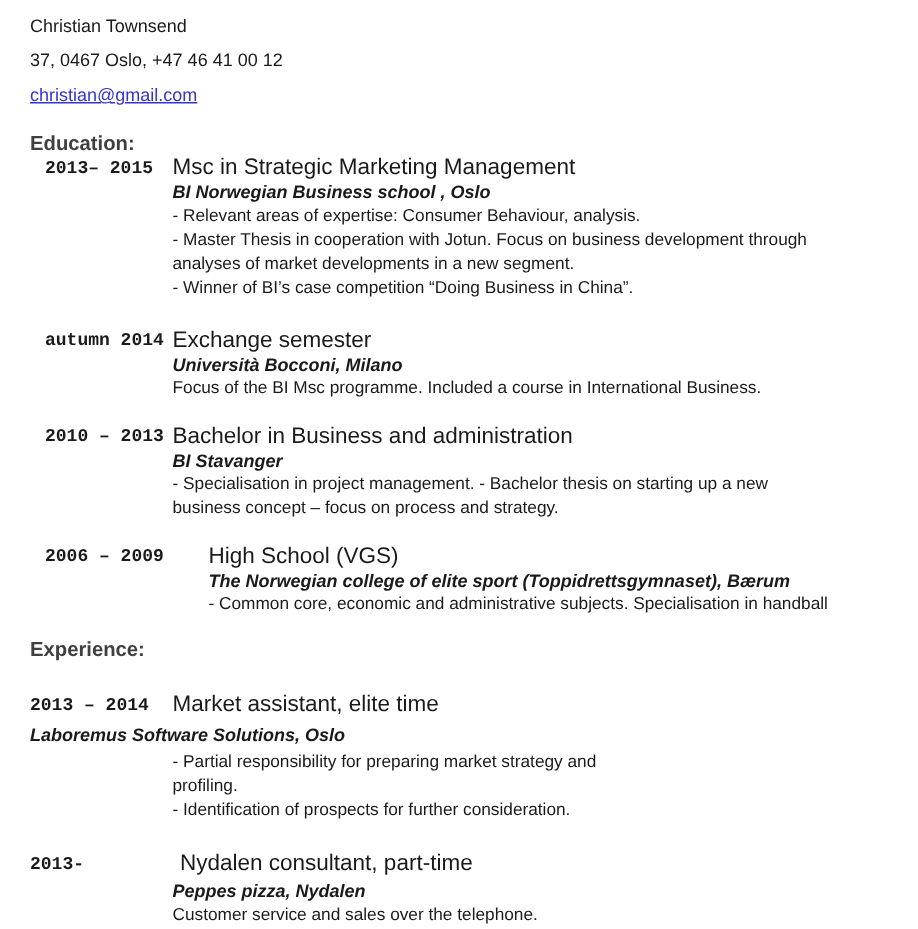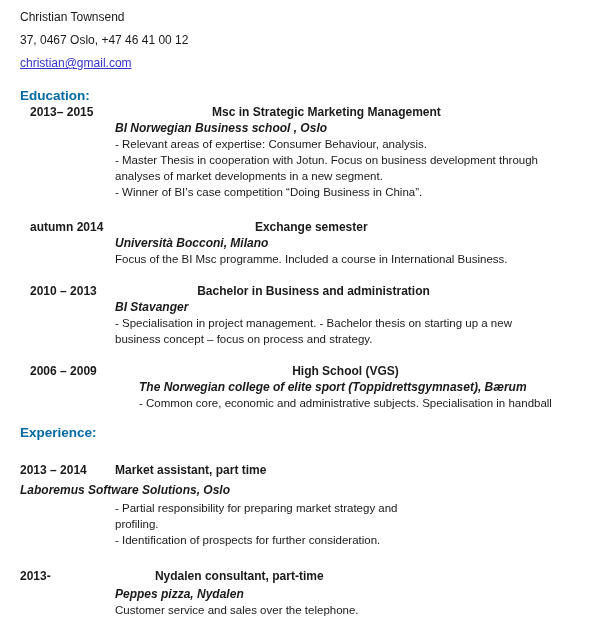--- a/index.html
+++ b/index.html
@@ -18,35 +18,36 @@
     color: #3434cc;
     text-decoration: underline;
     cursor: pointer;
     text-align: right;
   }
 
   
   .section-heading {
     font-size: 13.5px; font-weight: bold;
     line-height: 16px; margin: 0;
-    color: #0369a1;
+    color: #404040;
   }
   .edu-heading { margin-top: 13px; }
   .exp-heading { margin-top: 14px; }
 
   
   .entry { display: flex; align-items: flex-start; }
   .date-col {
     width: 95px; flex: 0 0 95px; box-sizing: border-box;
     font-weight: bold; font-size: 12px; line-height: 16px;
     white-space: nowrap;
+    font-family: Liberation Mono, monospace;
   }
   .edu .date-col { padding-left: 10px; }
   .content-col { font-size: 11.5px; line-height: 16px; }
-  .entry-title { font-weight: bold; font-size: 12px; line-height: 16px; white-space: nowrap; text-align: center; }
+  .entry-title { font-weight: normal; font-size: 15px; line-height: 16px; white-space: nowrap; }
   .entry-org { font-weight: bold; font-style: italic; font-size: 12px; line-height: 16px; white-space: nowrap; }
   .detail-line { font-size: 11.5px; line-height: 16px; white-space: nowrap; }
 
   
   .edu-e0 { margin-bottom: 19px; }
   .edu-e1 { margin-bottom: 16px; }
   .edu-e2 { margin-bottom: 16px; }
   .edu-e3 { margin-bottom: 0; gap: 24px; }
   .edu-entries { margin-top: 0; }
 
@@ -119,21 +120,21 @@
   </div>
 
   <h2 class="section-heading exp-heading">Experience:</h2>
 
   <div>
 
     <div class="exp-e0">
       <div class="entry">
         <div class="date-col">2013 – 2014</div>
         <div class="content-col">
-          <div class="entry-title">Market assistant, part time</div>
+          <div class="entry-title">Market assistant, elite time</div>
         </div>
       </div>
       <div class="org-left">Laboremus Software Solutions, Oslo</div>
       <div class="indent-lines">
         <div class="detail-line">- Partial responsibility for preparing market strategy and</div>
         <div class="detail-line">profiling.</div>
         <div class="detail-line">- Identification of prospects for further consideration.</div>
       </div>
     </div>
 

